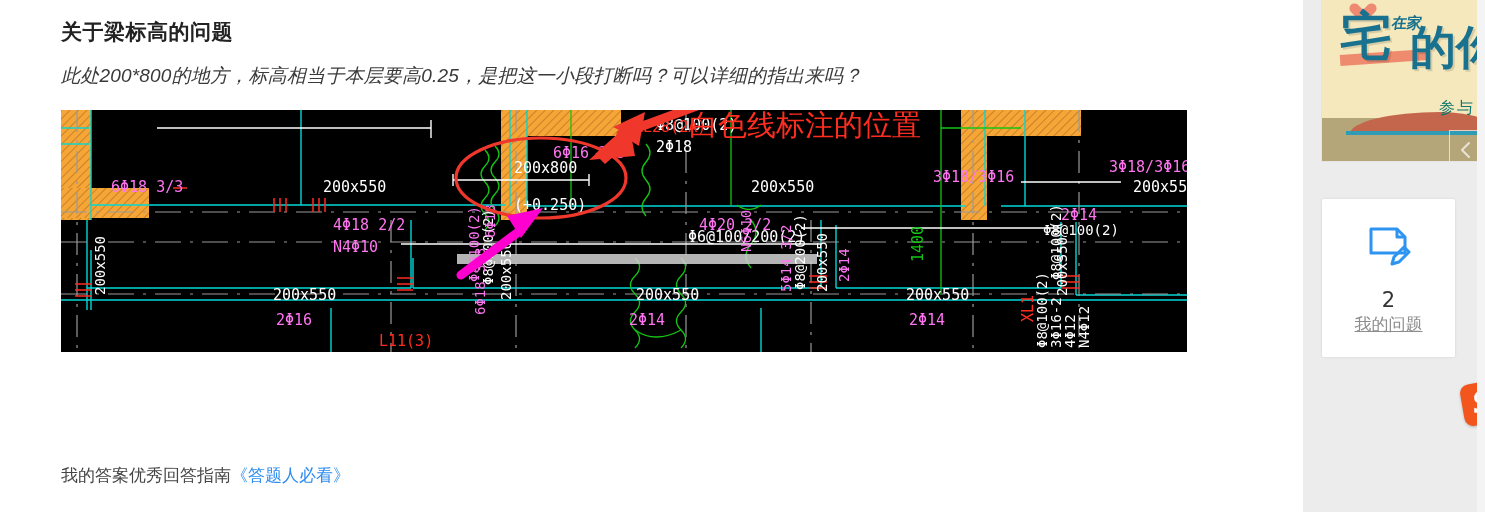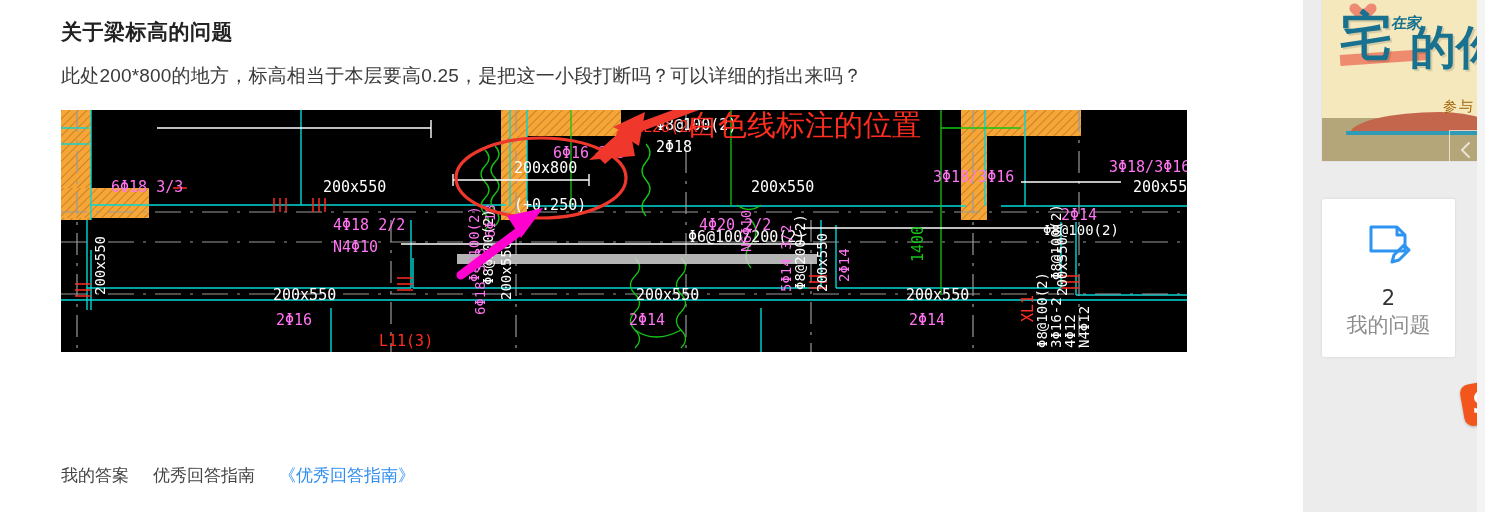--- a/index.html
+++ b/index.html
@@ -19,34 +19,35 @@
   }
   .q-title {
     position: absolute; left: 61px; top: 18px;
     font-size: 21px; font-weight: bold; color: #222;
     letter-spacing: .5px; white-space: nowrap;
   }
   .q-body {
     position: absolute; left: 61px; top: 63px;
     font-size: 19px; color: #3a3a3a; white-space: nowrap;
     letter-spacing: .2px;
+    font-style: italic;
   }
 
   
   .cad-wrap {
     position: absolute; left: 61px; top: 110px;
     width: 1126px; height: 242px;
     background: #000; overflow: hidden;
   }
   .cad-svg { display:block; width: 1126px; height: 242px; }
 
   
   .footer-row {
     position: absolute; left: 61px; top: 464px;
-    display: flex; align-items: flex-end; gap: 24px;
+    display: flex; align-items: flex-end; 
     font-size: 17px; color: #444;
   }
   .footer-row .lnk { color: #2e8dee; cursor: pointer; }
   .footer-row .plain { cursor: pointer; }
 
   
   .rail { position: absolute; left: 1322px; top: 0; width: 163px; height: 512px; }
 
   .ad-card {
     position: absolute; left: 0; top: 0; width: 163px; height: 161px;
@@ -72,39 +73,39 @@
     text-shadow: 2px 2px 0 rgba(0,0,0,.12);
   }
   .ad-small {
     position:absolute; left:70px; top:14px;
     font-size:15px; font-weight:bold; color:#18718f; white-space:nowrap;
     transform: skewX(-8deg);
   }
   .ad-bar1 { position:absolute; left:18px; top:52px; width:88px; height:11px; background:#ee8a6d; transform: rotate(-4deg); }
   .ad-join {
     position:absolute; right:10px; top:98px;
-    font-size:14px; color:#a16207; white-space:nowrap; letter-spacing:2px;
+    font-size:16px; color:#0f766e; white-space:nowrap; letter-spacing:2px;
   }
   .carousel-prev {
     position:absolute; right:2px; top:130px; width:34px; height:40px;
     border:1px solid rgba(255,255,255,.65);
     display:flex; align-items:center; justify-content:center; cursor:pointer;
   }
   .carousel-prev svg { display:block; }
 
   .stat-card {
     position:absolute; left:0; width:133px; background:#fff;
     border-radius:2px; box-shadow: 0 0 3px rgba(0,0,0,.10);
     display:flex; flex-direction:column; align-items:center; justify-content:center;
   }
   .stat-card.one { top:199px; height:158px; }
   .stat-card.two { top:370px; height:142px; }
   .stat-icon { width:56px; height:56px; display:flex; align-items:center; justify-content:center; }
   .stat-num { font-size:21px; color:#333; margin-top:12px; font-family:"DejaVu Sans", sans-serif; }
-  .stat-label { font-size:21px; color:#8d8d8d; margin-top:1px; }
+  .stat-label { font-size:17px; color:#8d8d8d; margin-top:1px;text-decoration:underline; }
 
   .sogou {
     position:absolute; left:140px; top:382px; width:42px; height:42px;
     background:#f2561d; border-radius:9px; transform: rotate(-10deg);
     display:flex; align-items:center; justify-content:center;
     box-shadow: 0 1px 3px rgba(0,0,0,.25);
   }
   .sogou span {
     color:#fff; font-size:30px; font-weight:bold; font-style:italic;
     font-family:"DejaVu Sans", sans-serif; line-height:1; transform: translateY(-1px);
@@ -310,21 +311,21 @@
         <line x1="400" y1="165" x2="460" y2="120" stroke="#ff00d0" stroke-width="9" stroke-linecap="round"></line>
         <polygon points="446,106 482,98 460,128" fill="#ff00d0"></polygon>
 
         <text x="628" y="25" fill="#ff2d20" font-size="29" font-family="DejaVu Sans, sans-serif">白色线标注的位置</text>
       </svg>
     </div>
 
     <div class="footer-row">
       <span class="plain">我的答案</span>
       <span class="plain">优秀回答指南</span>
-      <span class="lnk">《优秀回答指南》</span>
+      <span class="lnk">《答题人必看》</span>
     </div>
   </div>
 
   <div class="rail">
 
     <div class="ad-card">
       <div class="ad-sky"></div>
       <div class="ad-ground"></div>
       <div class="ad-hill"></div>
       <div class="ad-line"></div>

